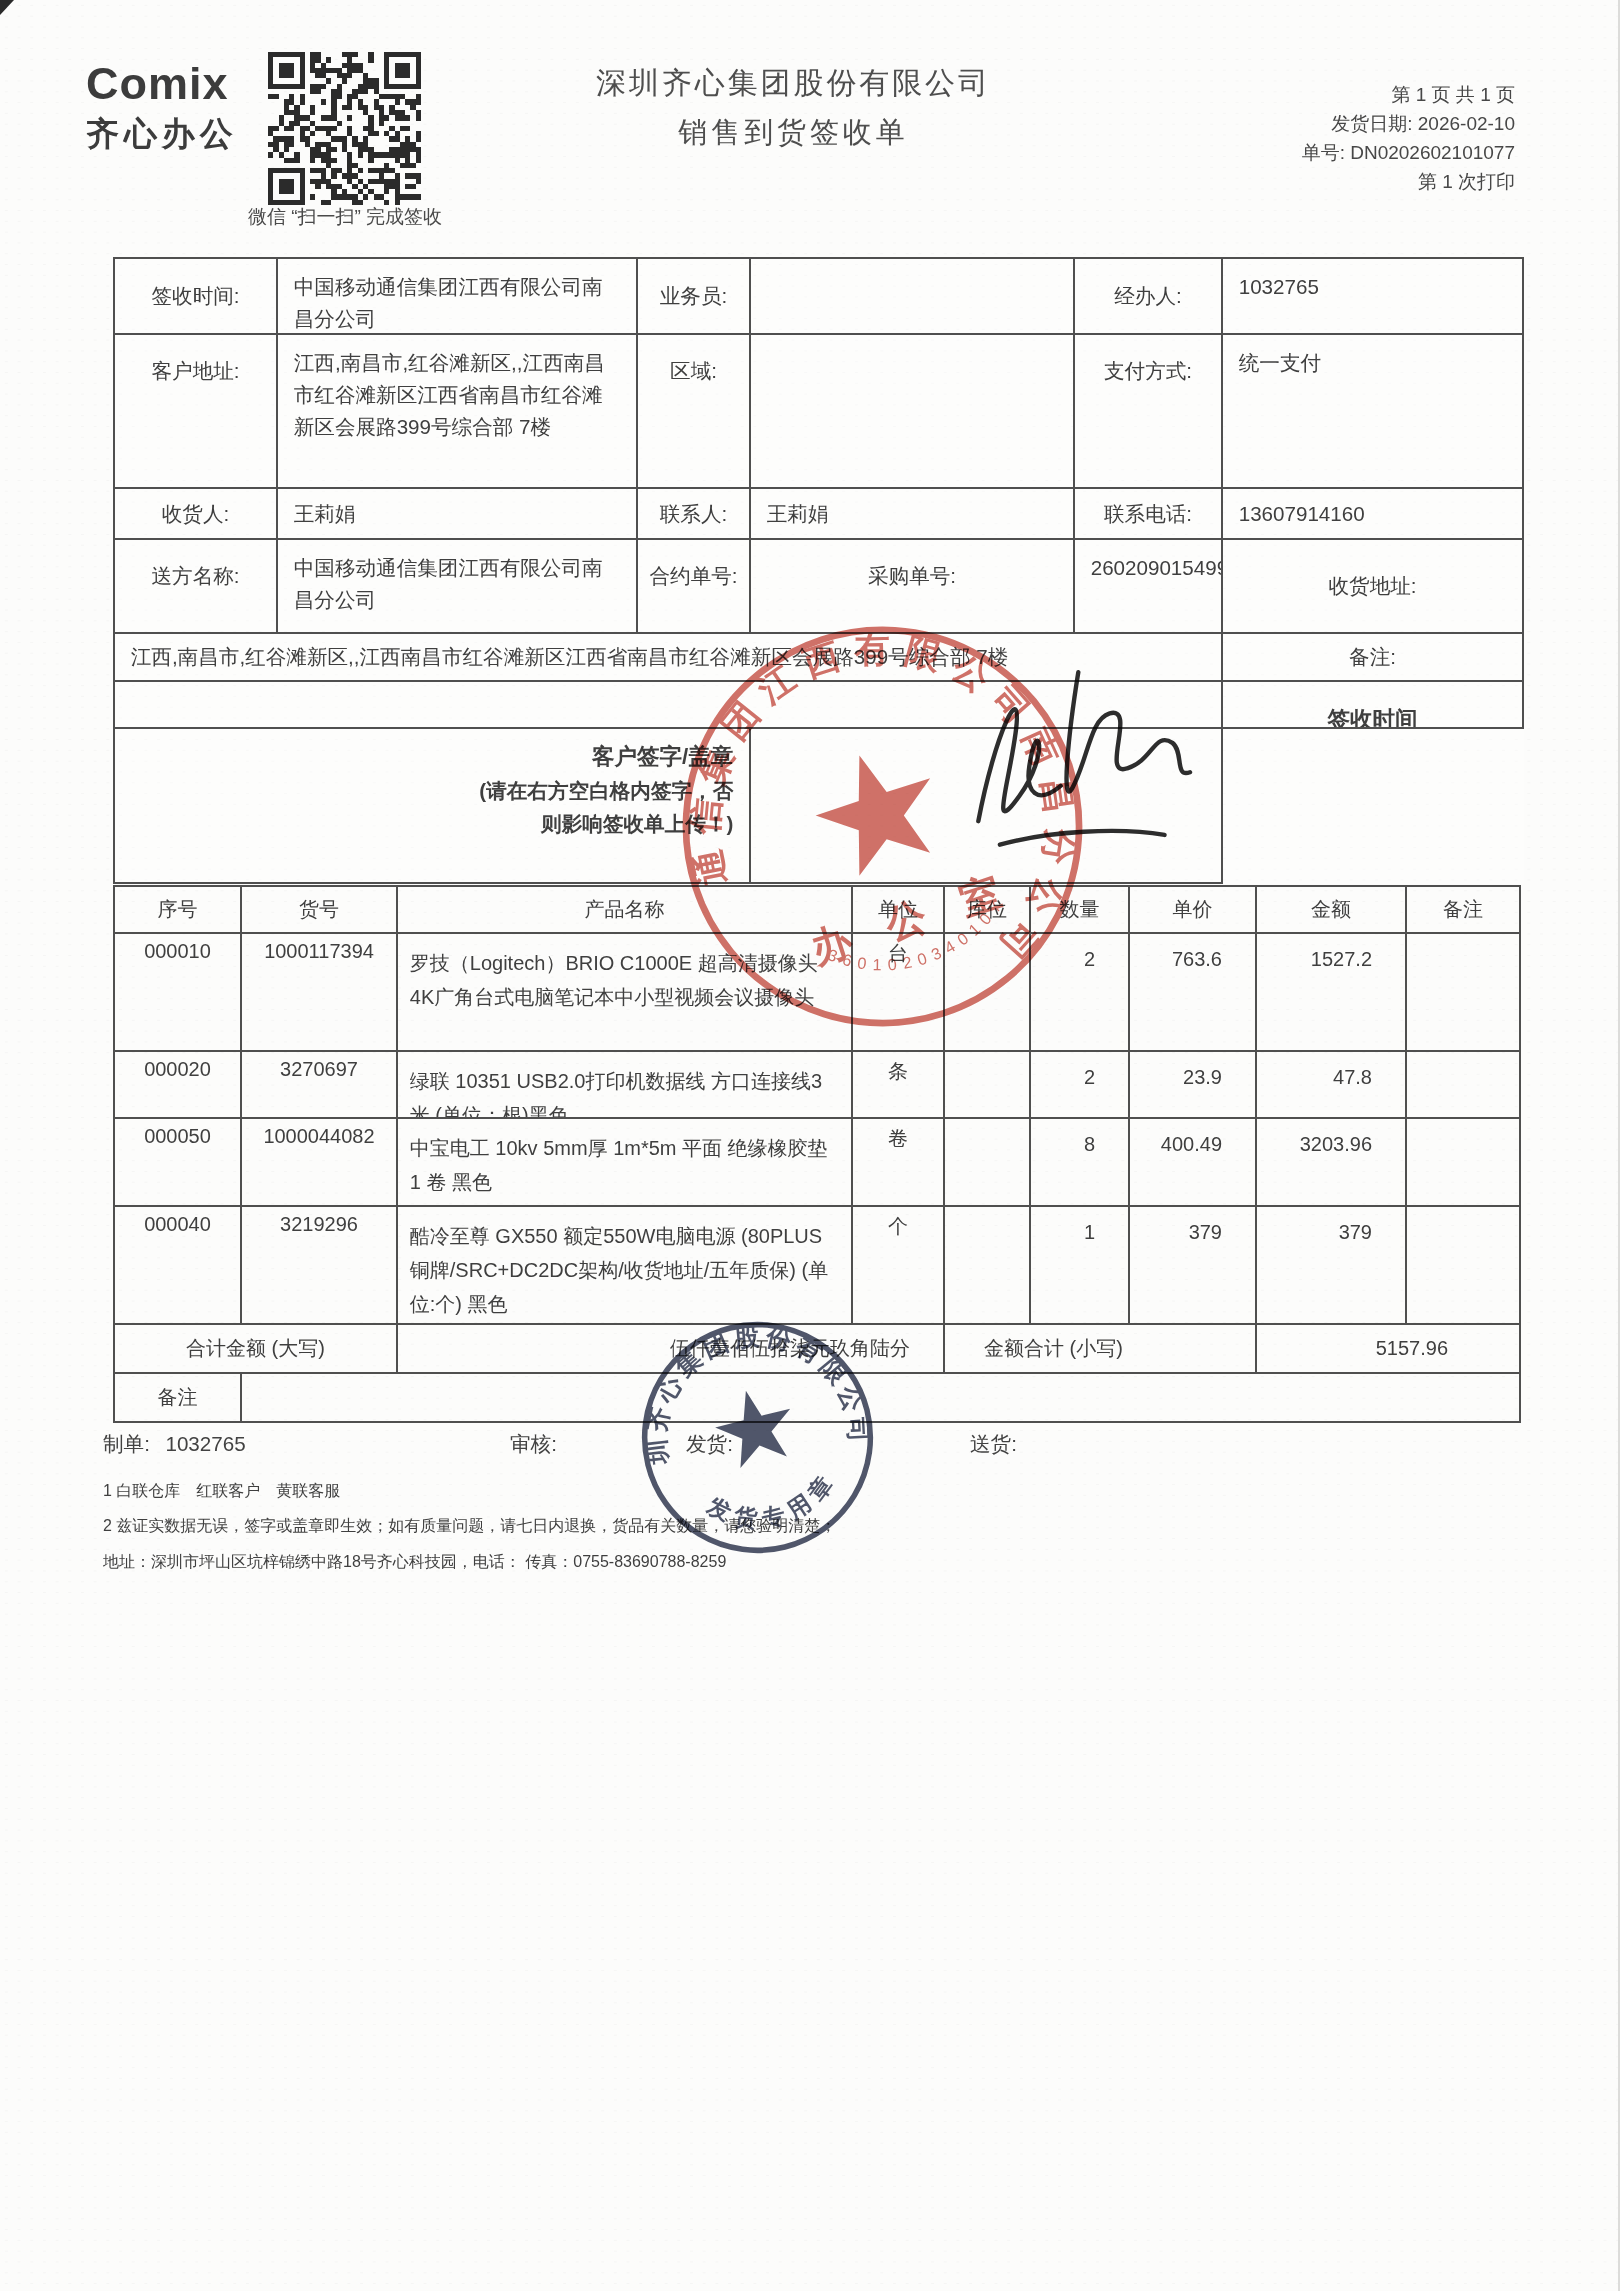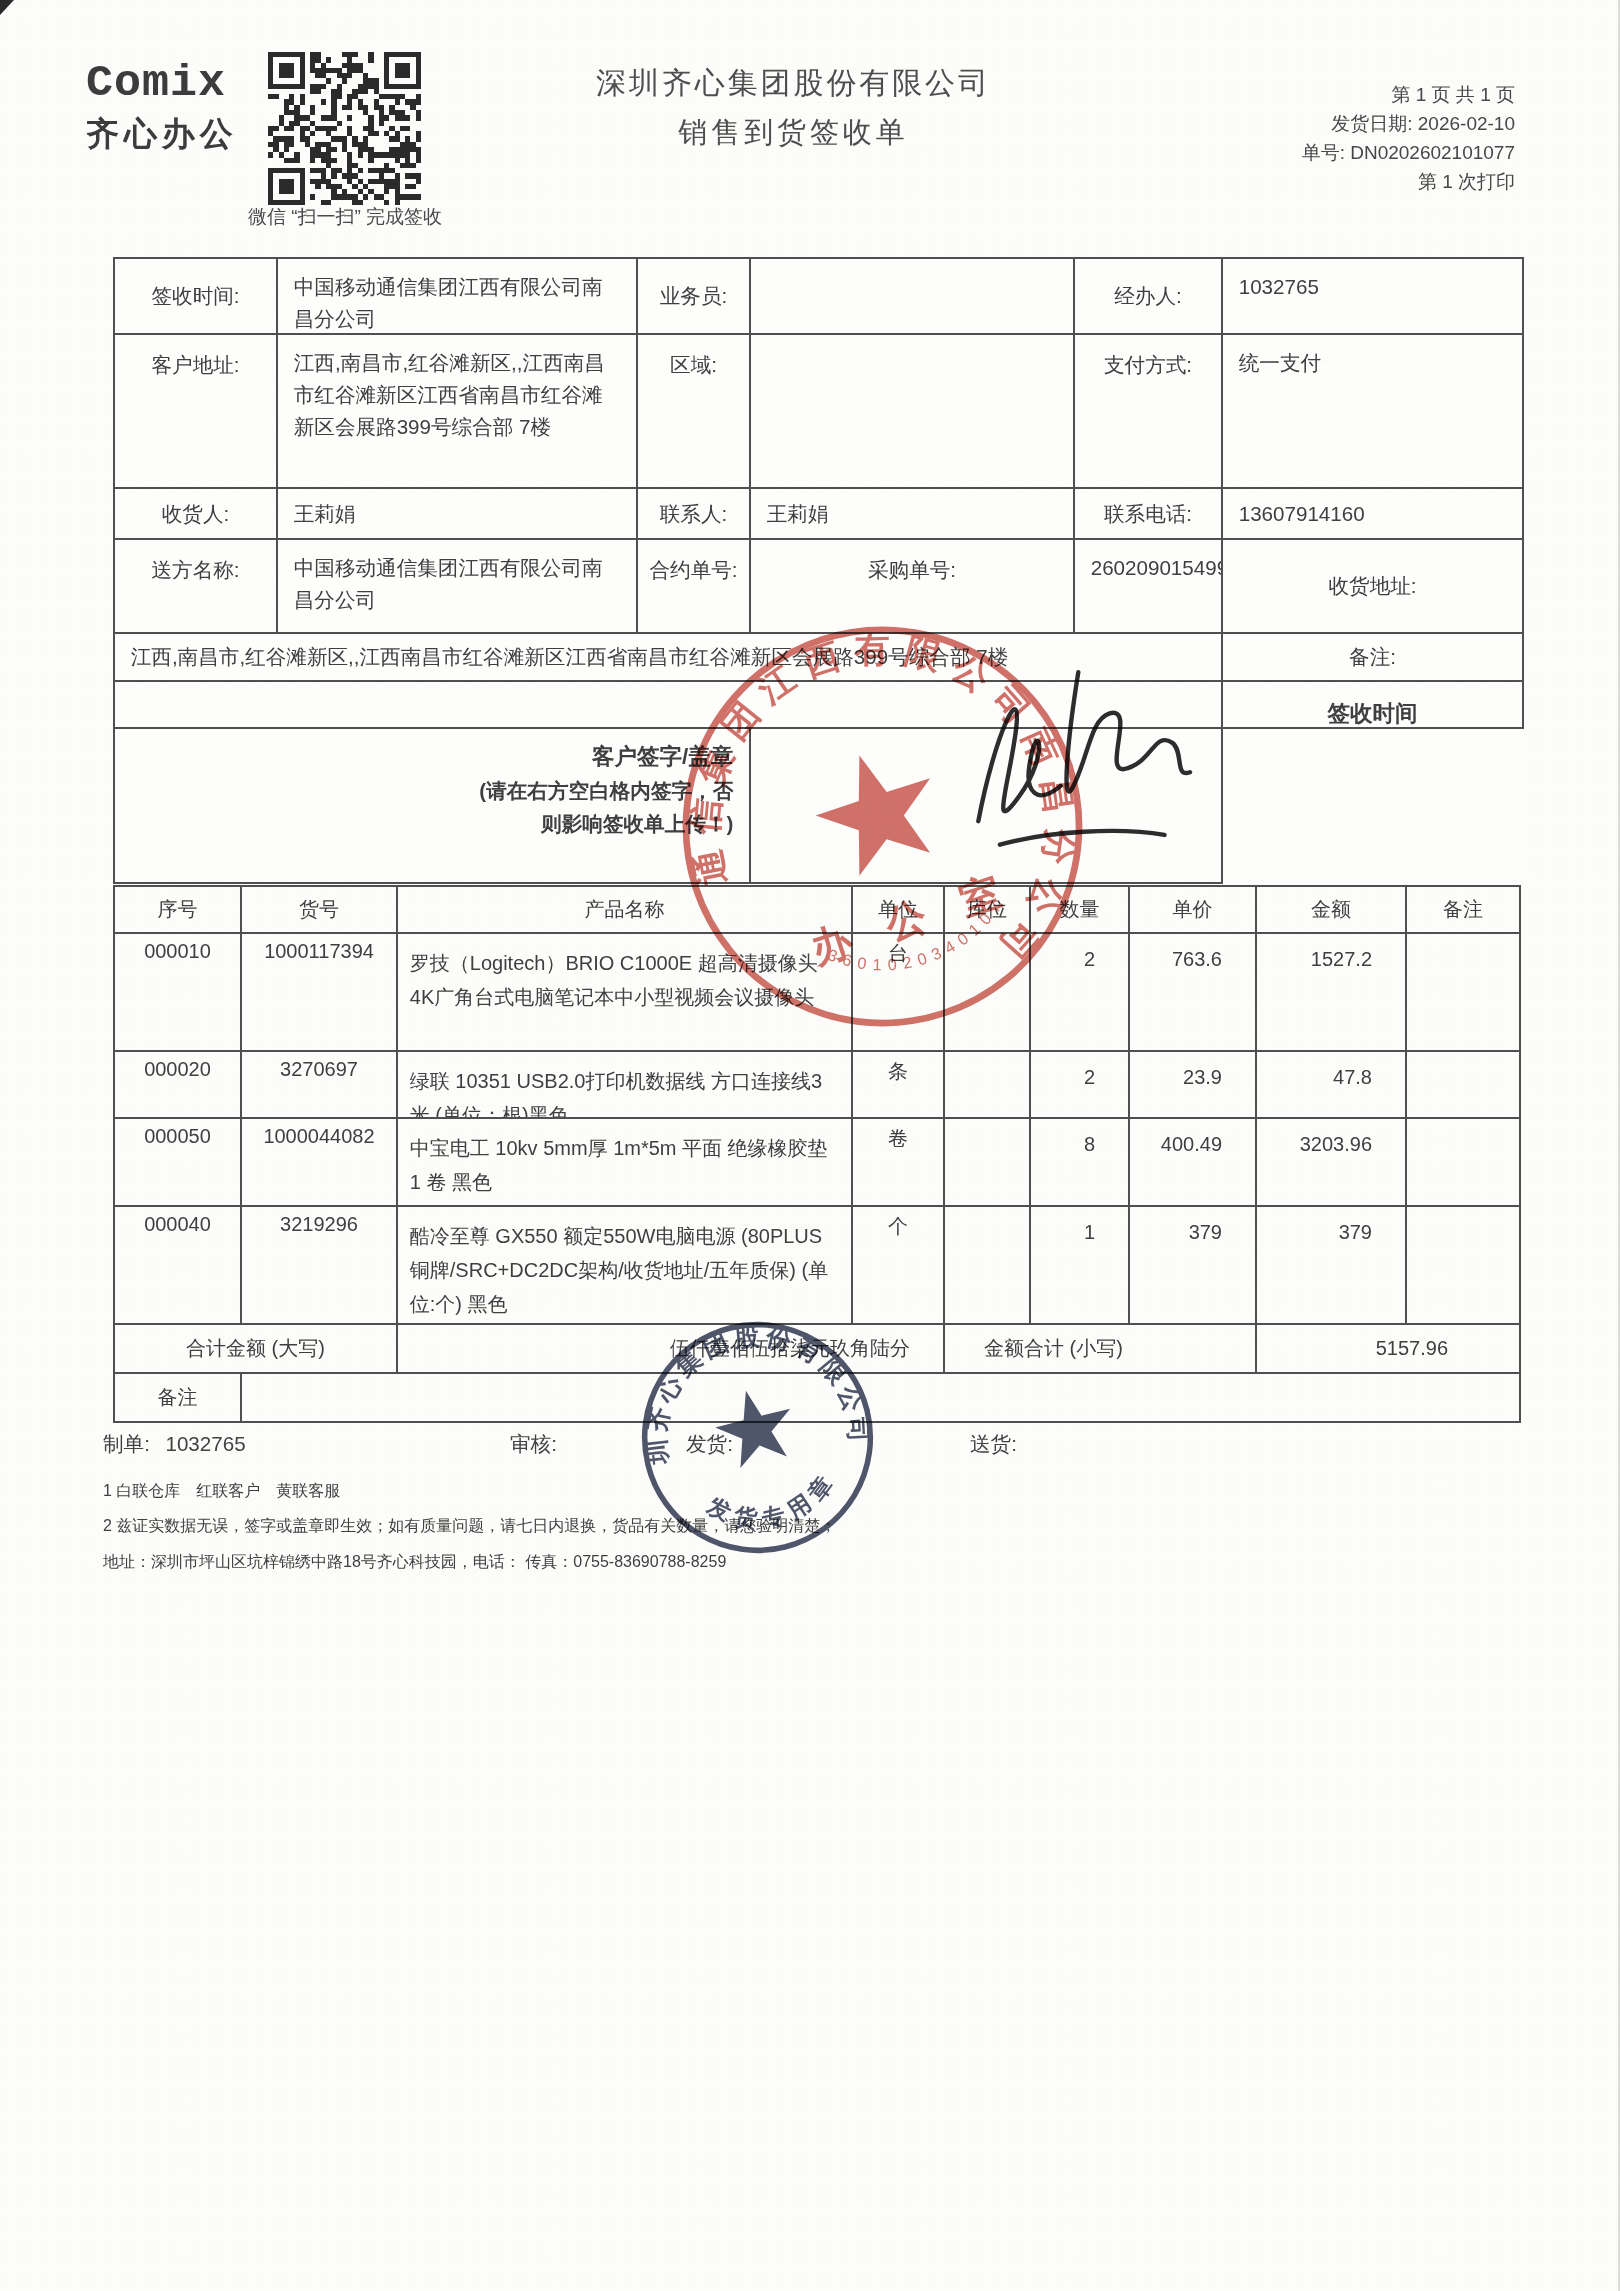--- a/index.html
+++ b/index.html
@@ -14,21 +14,21 @@
   .title .t1{font-size:30px;letter-spacing:2.9px;}
   .title .t2{font-size:29px;letter-spacing:3.9px;margin-top:8.8px;}
   .meta{width:412px;text-align:right;font-size:19px;color:#474747;line-height:29px;}
   .qr-caption{width:314px;text-align:center;font-size:19px;color:#4a4a4a;}
   
   .itable{display:grid;grid-template-columns:163px 360px 113px 324px 148px 301px;
           grid-template-rows:76px 154px 51px 94px 48px 47px 155px;
           border-top:2px solid #4f4f4f;border-left:2px solid #4f4f4f;background:rgba(255,255,255,0.35);}
   .itable>div{border-right:2px solid #4f4f4f;border-bottom:2px solid #4f4f4f;font-size:20.6px;overflow:hidden;}
   .lc{display:flex;align-items:center;justify-content:center;}
-  .lc.top{align-items:flex-start;padding-top:16px;}
+  .lc.top{align-items:flex-start;padding-top:22px;}
   .vc{padding:11.8px 15.7px;line-height:1.55;}
   .vc.mid{display:flex;align-items:center;padding-top:0;padding-bottom:0;}
   .sp5{grid-column:span 5;}
   .sp3{grid-column:span 3;}
   .sp2{grid-column:span 2;}
   .signcell{display:flex;flex-direction:column;align-items:flex-end;padding:9.8px 15.7px;font-weight:bold;line-height:1.6;}
   .signcell .s1{font-size:22.5px;}
   .signcell .s2{font-size:20.6px;}
   .b{font-weight:bold;}
   
@@ -54,21 +54,21 @@
   .edge-r{width:2px;height:2292px;background:#dcdcda;}
 </style>
 </head>
 <body>
 
 <div id="page">
 
   <div class="abs corner-tl" style="left:0;top:0;"></div>
   <div class="abs edge-r" style="right:0;top:0;"></div>
 
-  <div class="abs" style="left:86px;top:61px;font-family:Liberation Mono, monospace;">
+  <div class="abs" style="left:86px;top:61px;">
     <div class="logo-main">Comix</div>
     <div class="logo-sub">齐心办公</div>
   </div>
 
   <div class="abs" style="left:267px;top:52px;">
     <svg id="qr" width="155" height="153" viewBox="0 0 29 29" style="shape-rendering:crispEdges;">
         <rect x="8" y="0" width="1" height="1" fill="#2b2b2b"></rect>
         <rect x="9" y="0" width="1" height="1" fill="#2b2b2b"></rect>
         <rect x="14" y="0" width="1" height="1" fill="#2b2b2b"></rect>
         <rect x="15" y="0" width="1" height="1" fill="#2b2b2b"></rect>

